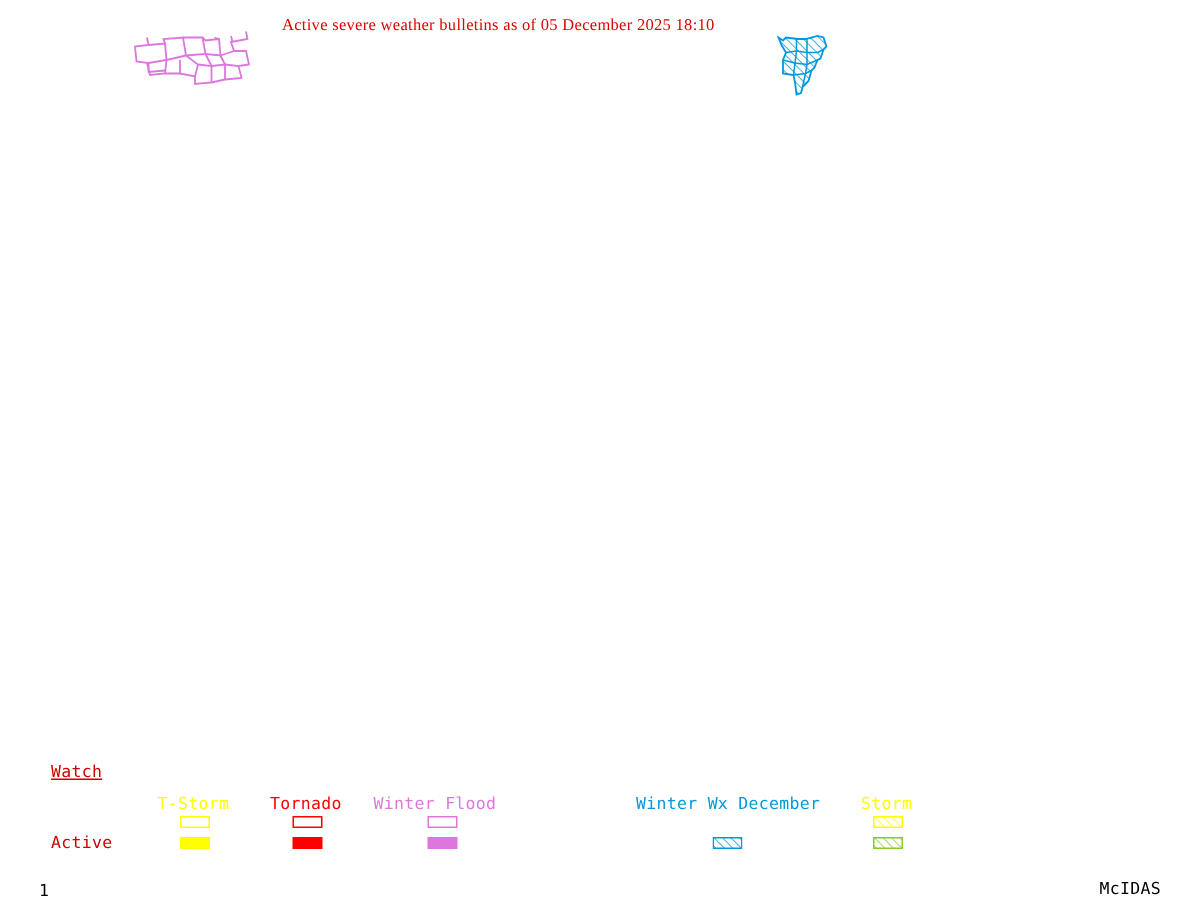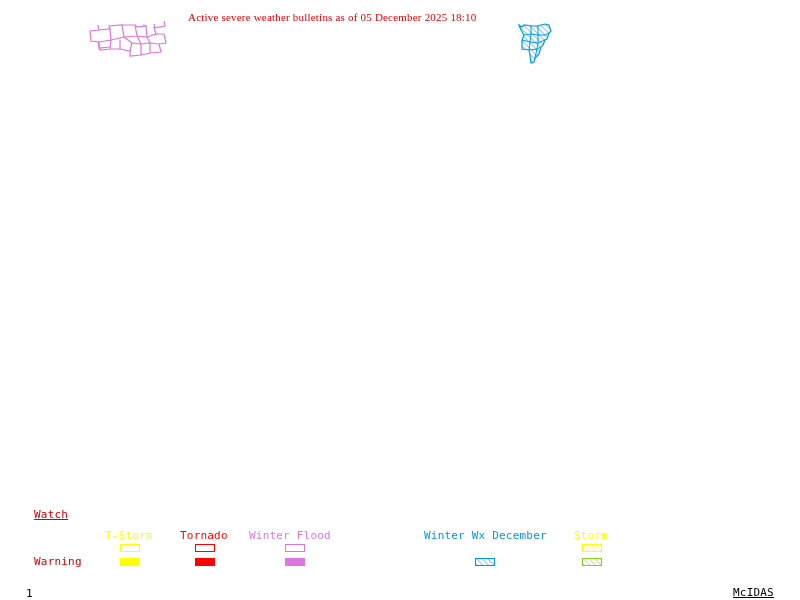--- a/index.html
+++ b/index.html
@@ -58,33 +58,33 @@
   </g>
 </svg>
 
 <div class="txt" style="left:105px;top:530px;color:#ffff00;">T-Storm</div>
 <div class="txt" style="left:180px;top:530px;color:#ff0000;">Tornado</div>
 <div class="txt" style="left:249px;top:530px;color:#dd77dd;">Winter Flood</div>
 <div class="txt" style="left:424px;top:530px;color:#0099dd;">Winter Wx December</div>
 <div class="txt" style="left:574px;top:530px;color:#ffff00;">Storm</div>
 
 <div class="txt" style="left:34px;top:509px;color:#cc0000;text-decoration:underline;">Watch</div>
-<div class="txt" style="left:34px;top:556px;color:#cc0000;">Warning</div>
+<div class="txt" style="left:34px;top:556px;color:#cc0000;">Active</div>
 
 <div class="box" style="left:120px;top:544px;border:1px solid #ffff00;"></div>
 <div class="box" style="left:195px;top:544px;border:1px solid #ff0000;"></div>
 <div class="box" style="left:285px;top:544px;border:1px solid #dd77dd;"></div>
 <svg class="box" style="left:582px;top:544px;" width="20" height="8">
   <rect x="0.5" y="0.5" width="19" height="7" fill="url(#hatchYellow)" stroke="#ffff00"></rect>
 </svg>
 
 <div class="box" style="left:120px;top:558px;background:#ffff00;"></div>
 <div class="box" style="left:195px;top:558px;background:#ff0000;"></div>
 <div class="box" style="left:285px;top:558px;background:#dd77dd;"></div>
 <svg class="box" style="left:475px;top:558px;" width="20" height="8">
   <rect x="0.5" y="0.5" width="19" height="7" fill="url(#hatchBlue)" stroke="#0099dd"></rect>
 </svg>
 <svg class="box" style="left:582px;top:558px;" width="20" height="8">
   <rect x="0.5" y="0.5" width="19" height="7" fill="url(#hatchGreen)" stroke="#88cc22"></rect>
 </svg>
 
 <div class="txt" style="left:26px;top:588px;color:#000000;">1</div>
-<div class="txt" style="left:733px;top:587px;color:#000000;text-decoration:underline;">McIDAS</div>
+<div class="txt" style="left:733px;top:587px;color:#000000;">McIDAS</div>
 
 </body></html>

